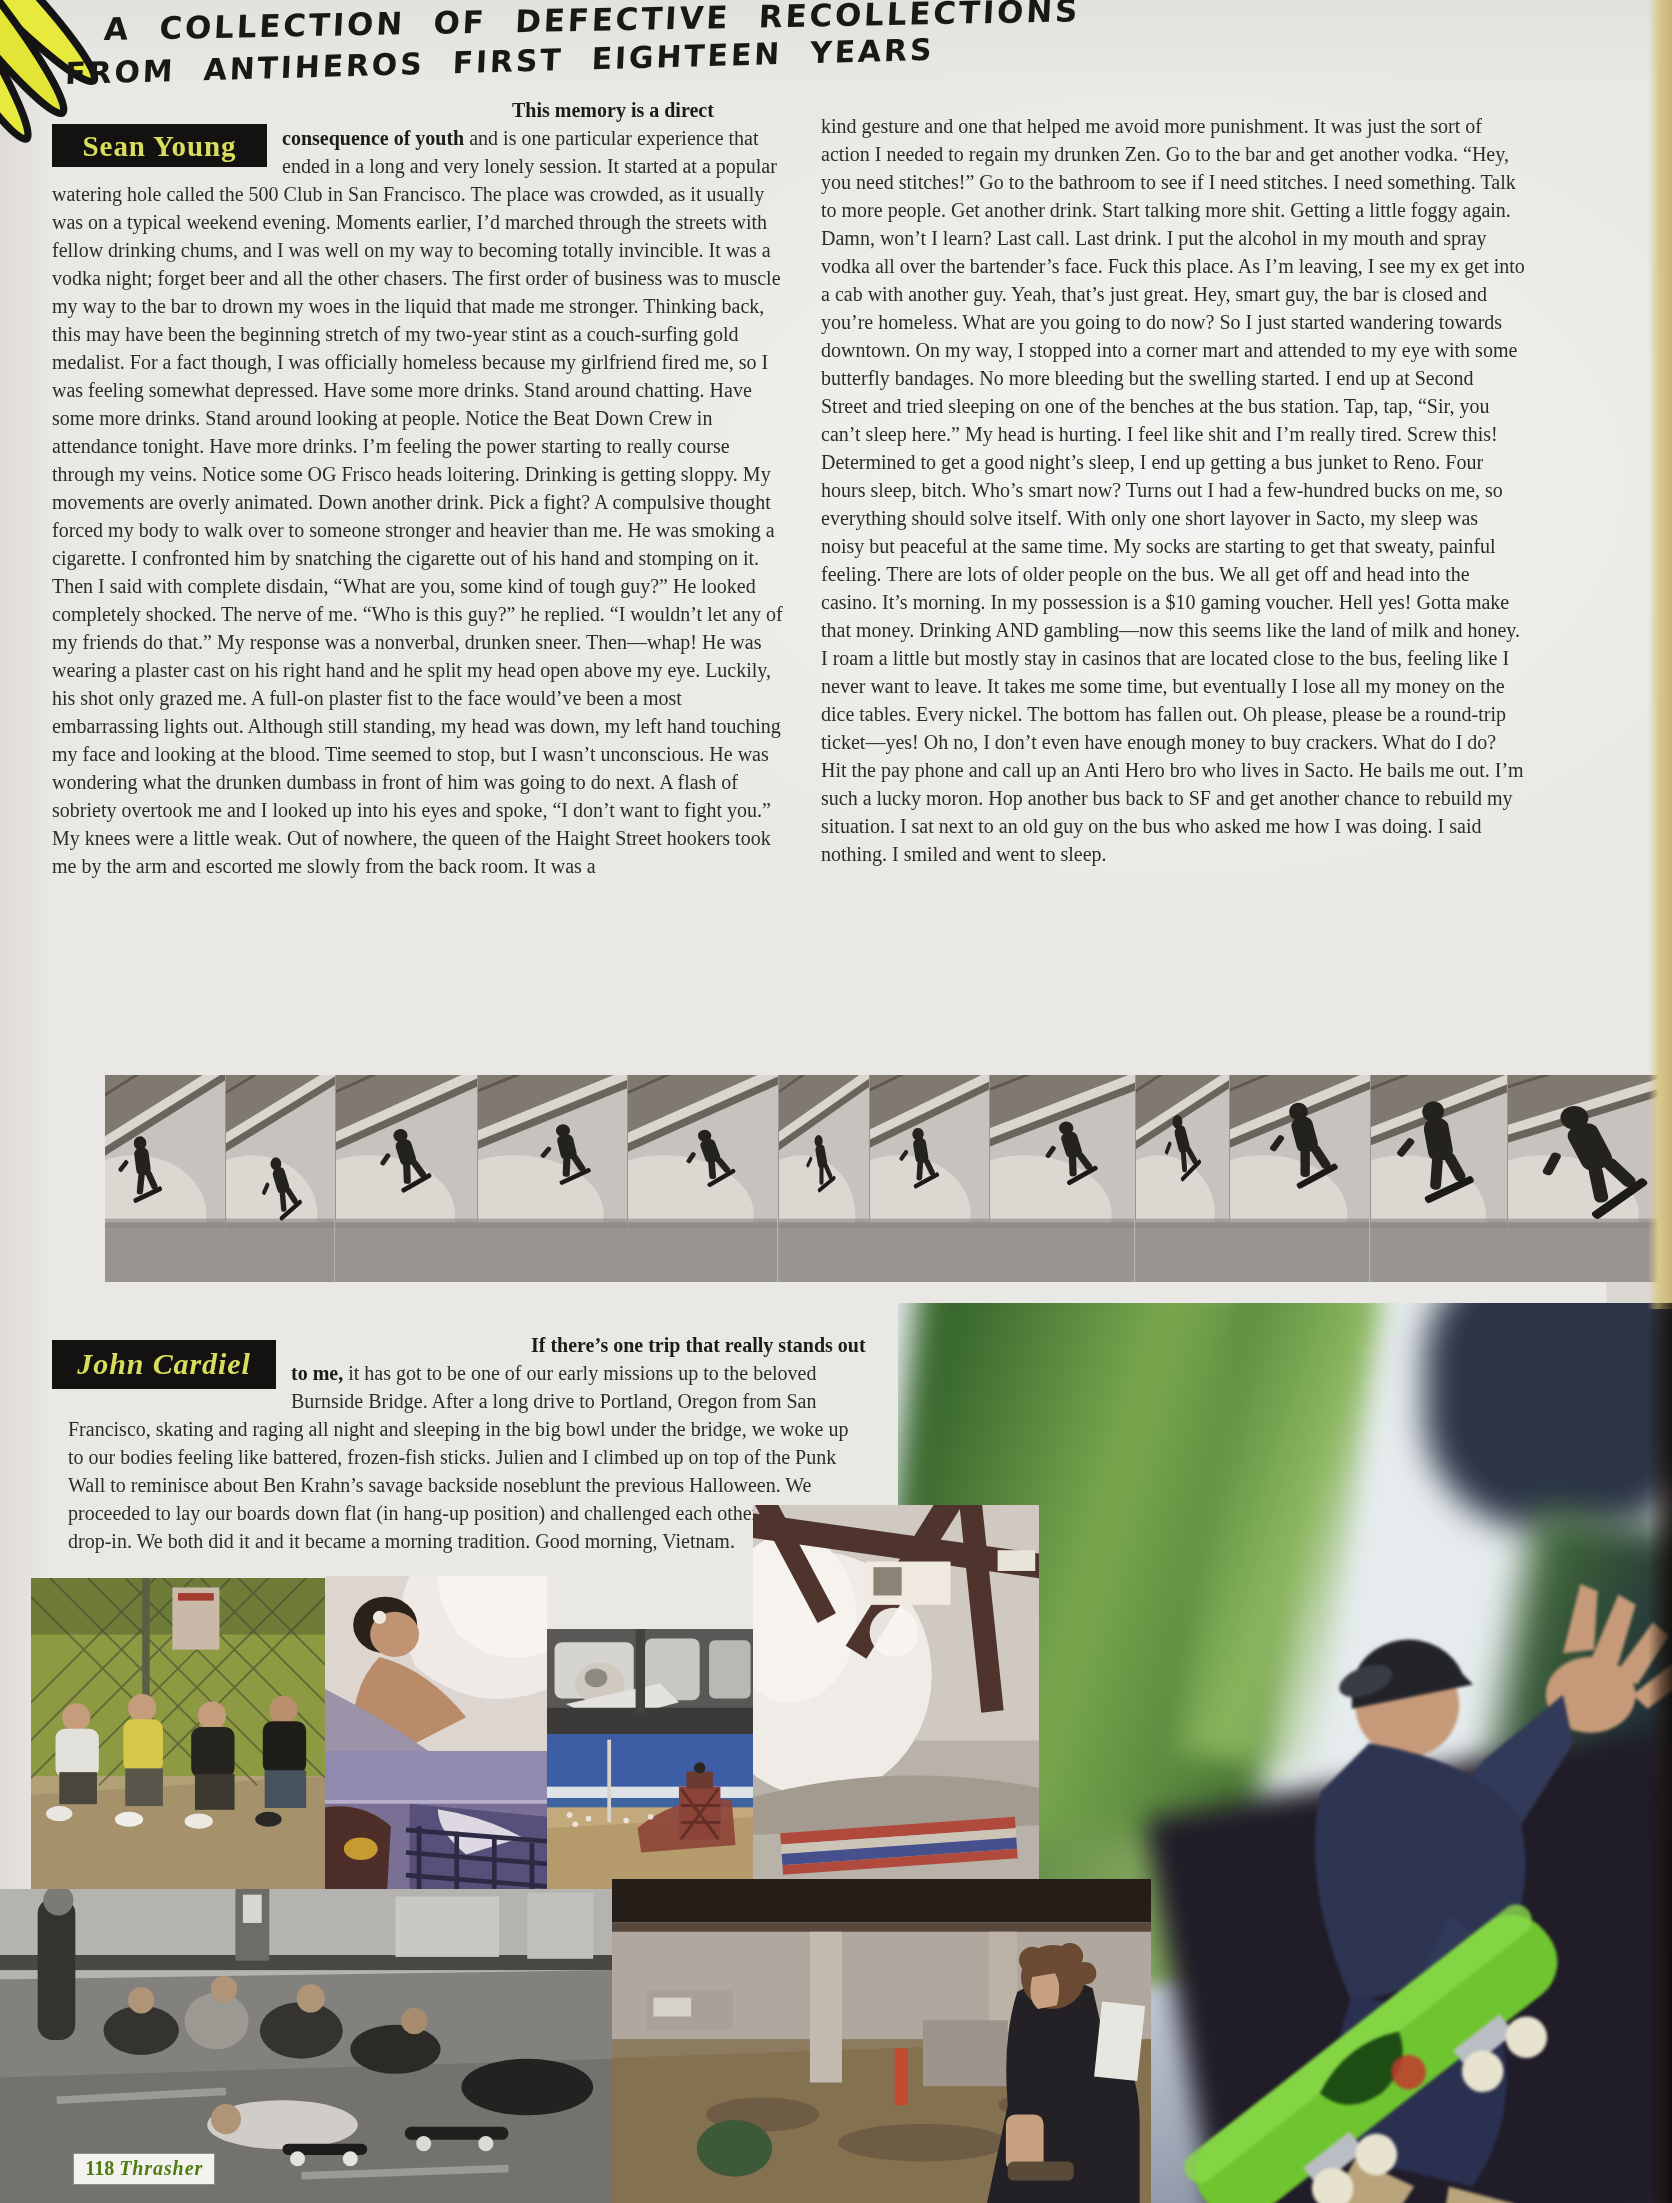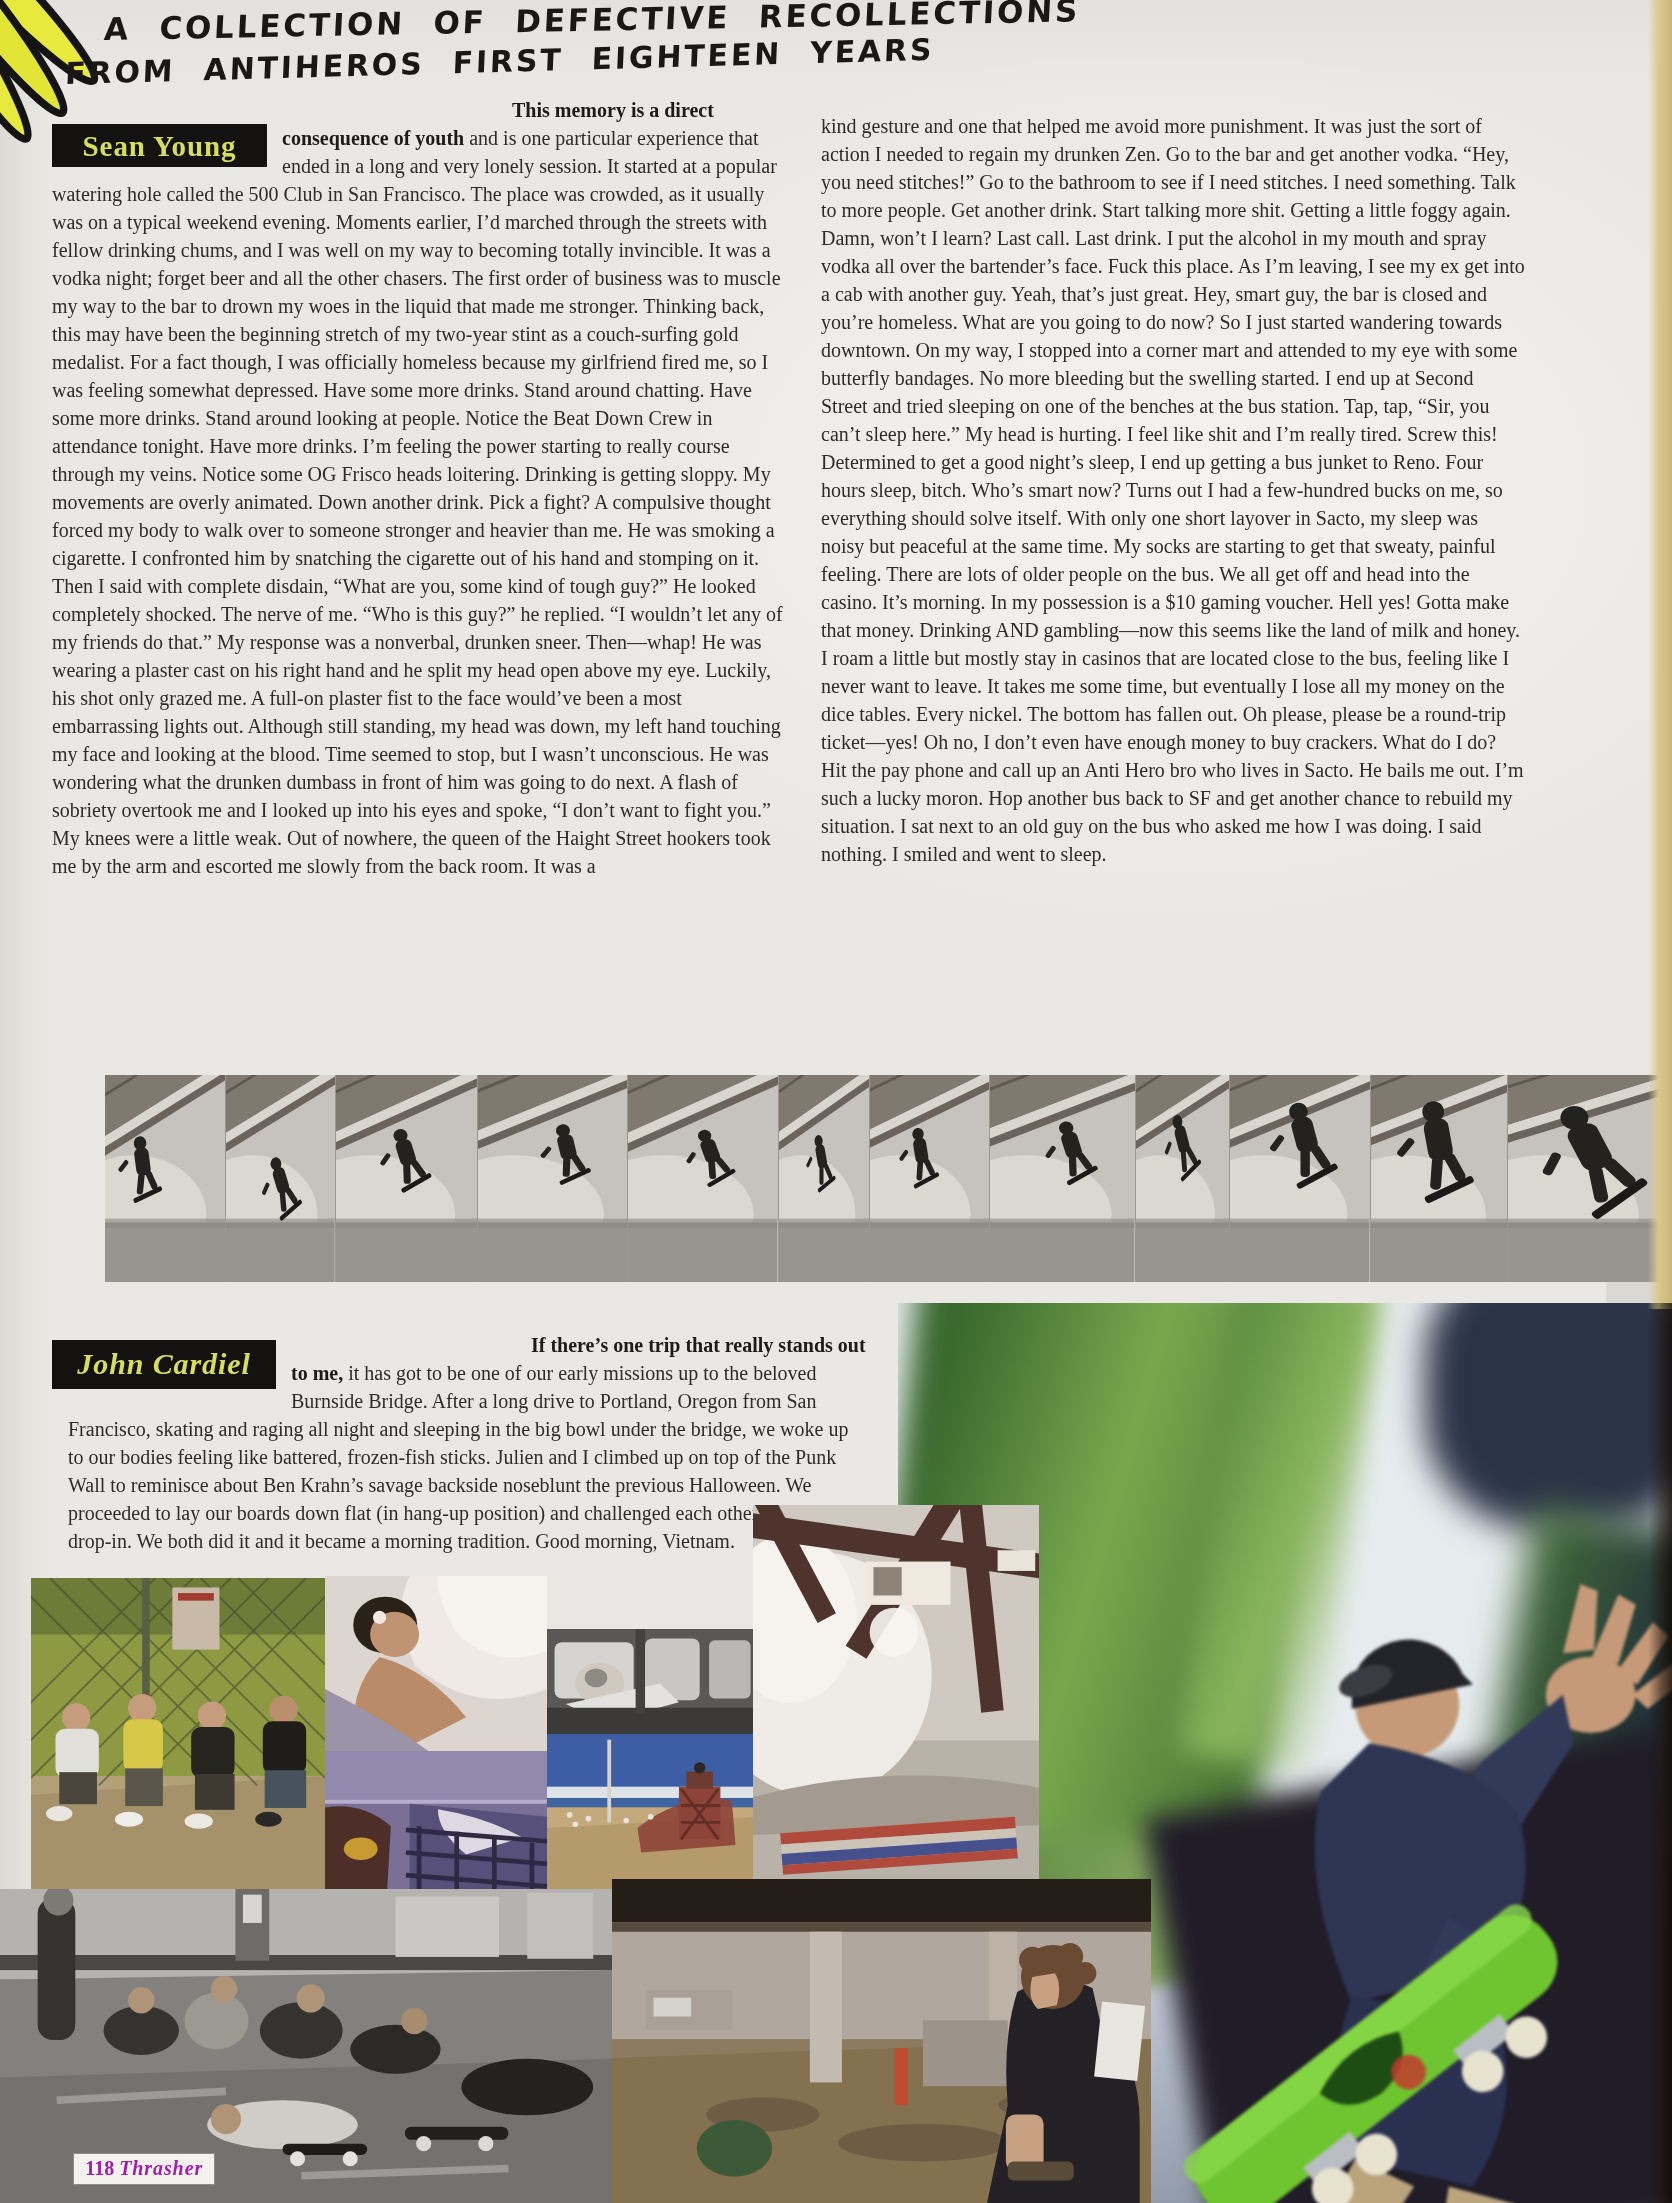--- a/index.html
+++ b/index.html
@@ -35,21 +35,21 @@
   .frame{height:100%;overflow:hidden;border-right:0.9px solid rgba(20,20,20,.25);
          background:#c6c3bf;}
   .frame svg{display:block;}
   
   .photo{position:absolute;overflow:hidden;background:#cfccc7;z-index:3;}
   .photo svg{display:block;width:100%;height:100%;}
   .blur-layer{position:absolute;}
   
   #footer-label{position:absolute;left:73px;top:2153px;z-index:6;background:#f4f2ee;
       border:0.9px solid #8f8d89;padding:2.8px 11.3px 3.8px 11.3px;font-size:20px;font-weight:700;
-      color:#a21caf;white-space:nowrap;}
+      color:#4d7c0f;white-space:nowrap;}
   #footer-label .mag{font-style:italic;letter-spacing:0.9px;}
   
   .bleed{position:absolute;z-index:1;color:#d8d5d0;font-weight:700;
          font-family:"Liberation Serif",serif;pointer-events:none;}
   .bleed-line{position:absolute;z-index:1;background:#ccc9c3;filter:blur(2.8px);opacity:.55;}
   
   #edge-top-band{position:absolute;right:0;top:0;width:24.5px;height:1309px;z-index:5;
       background:linear-gradient(90deg, rgba(214,198,140,0) 0%, #d9c98f 45%, #c8b478 100%);}
   #edge-bottom-band{position:absolute;right:0;top:1303px;width:24.5px;height:900px;z-index:5;
       background:linear-gradient(90deg, rgba(20,12,8,0) 0%, rgba(30,20,12,.55) 55%, rgba(15,10,6,.8) 100%);}

